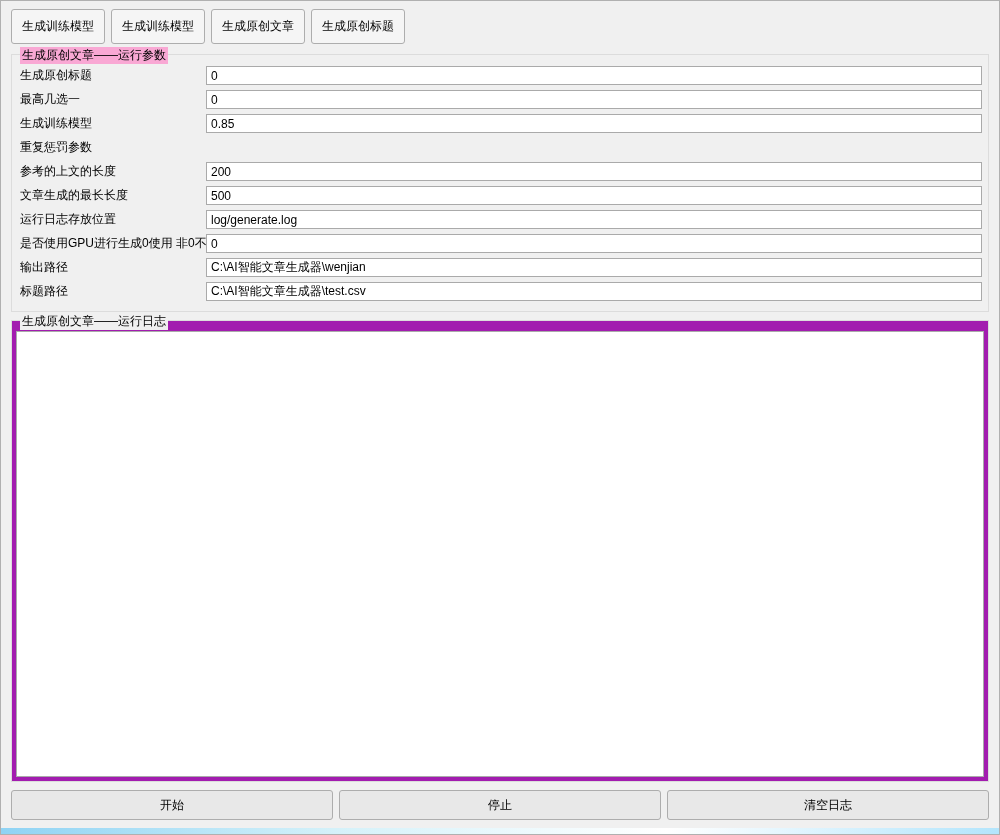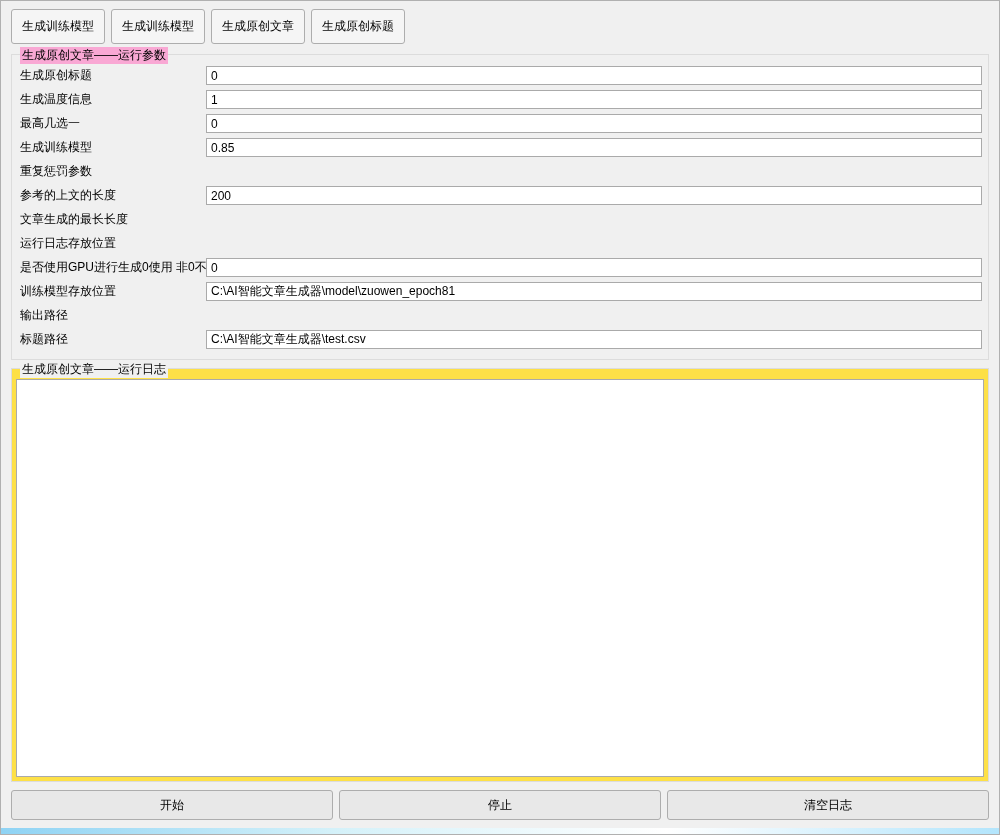--- a/index.html
+++ b/index.html
@@ -72,21 +72,21 @@
       background: #fff;
     }
     .log-area {
       margin: 8px 10px 0 10px;
       flex: 1;
       display: flex;
       flex-direction: column;
       border: 1px solid #dcdcdc;
       position: relative;
       padding-top: 10px;
-      background: #fde047;
+      background: #a21caf;
     }
     .log-title {
       position: absolute;
       top: -8px;
       left: 8px;
       padding: 0 2px;
       background: #f0f0f0;
       font-size: 12px;
     }
     .log-textarea {
@@ -140,54 +140,49 @@
     </div>
 
     <div class="groupbox">
       <span class="groupbox-title">生成原创文章——运行参数</span>
 
       <div class="form-row">
         <div class="form-label">生成原创标题</div>
         <input class="form-input" type="text" value="0" style="">
       </div>
       <div class="form-row">
-        <div class="form-label">生成温度信息</div>
-        <input class="form-input" type="text" value="1" style="">
-      </div>
-      <div class="form-row">
         <div class="form-label">最高几选一</div>
         <input class="form-input" type="text" value="0" style="">
       </div>
       <div class="form-row">
         <div class="form-label">生成训练模型</div>
         <input class="form-input" type="text" value="0.85" style="">
       </div>
       <div class="form-row">
         <div class="form-label">重复惩罚参数</div>
       </div>
       <div class="form-row">
         <div class="form-label">参考的上文的长度</div>
         <input class="form-input" type="text" value="200" style="">
       </div>
       <div class="form-row">
         <div class="form-label">文章生成的最长长度</div>
+        <input class="form-input" type="text" value="500" style="">
       </div>
       <div class="form-row">
         <div class="form-label">运行日志存放位置</div>
+        <input class="form-input" type="text" value="log/generate.log" style="">
       </div>
       <div class="form-row">
         <div class="form-label">是否使用GPU进行生成0使用 非0不使用</div>
         <input class="form-input" type="text" value="0" style="">
       </div>
       <div class="form-row">
-        <div class="form-label">训练模型存放位置</div>
-        <input class="form-input" type="text" value="C:\AI智能文章生成器\model\zuowen_epoch81" style="">
-      </div>
-      <div class="form-row">
         <div class="form-label">输出路径</div>
+        <input class="form-input" type="text" value="C:\AI智能文章生成器\wenjian" style="">
       </div>
       <div class="form-row">
         <div class="form-label">标题路径</div>
         <input class="form-input" type="text" value="C:\AI智能文章生成器\test.csv" style="">
       </div>
     </div>
 
     <div class="log-area">
       <span class="log-title">生成原创文章——运行日志</span>
       <textarea class="log-textarea" readonly="" style=""></textarea>

